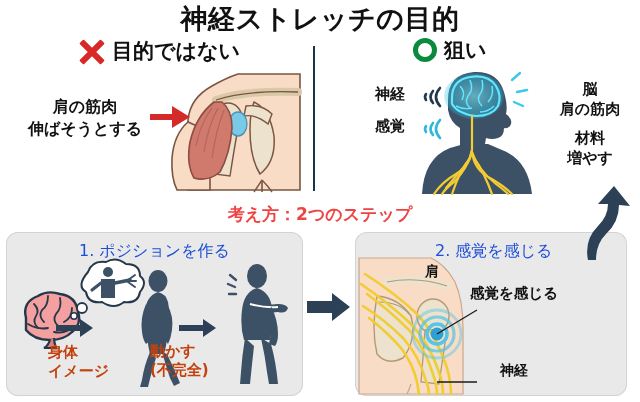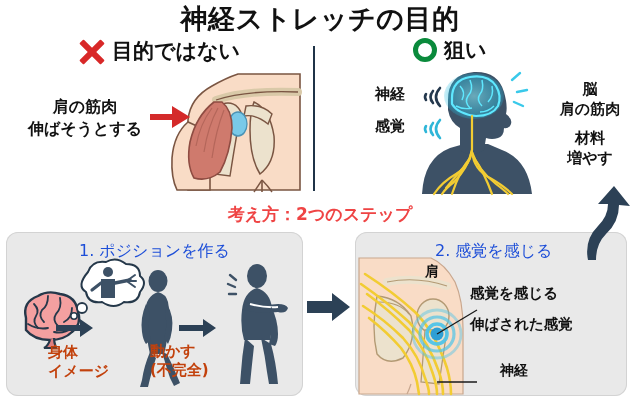--- a/index.html
+++ b/index.html
@@ -359,21 +359,20 @@
         <line x1="78" y1="124" x2="118" y2="124" stroke="#1a1a1a" stroke-width="1.6"></line>
 
         <path d="M52 126 Q50 132 48 136" fill="none" stroke="#c9a78e" stroke-width="1.2"></path>
       </svg>
     </div>
 
     <div class="abs cap2" style="left:70px;top:31px;">肩</div>
   </div>
 
   <div class="abs cap2" id="cap-nerai">感覚を感じる</div>
-  <div class="abs cap2" id="cap-nobasa">伸ばされた感覚</div>
   <div class="abs cap2" id="cap-shinkei2">神経</div>
 
   <div class="abs" id="curve-arrow">
     <svg width="56" height="76" viewBox="0 0 56 76">
       <path d="M6 74 Q2 54 16 40 Q26 30 26 18 L16 18 L32 0 L48 20 L37 19 Q37 36 24 48 Q14 58 14 74 Z" fill="#2c4156"></path>
     </svg>
   </div>
 
 </div>
 

